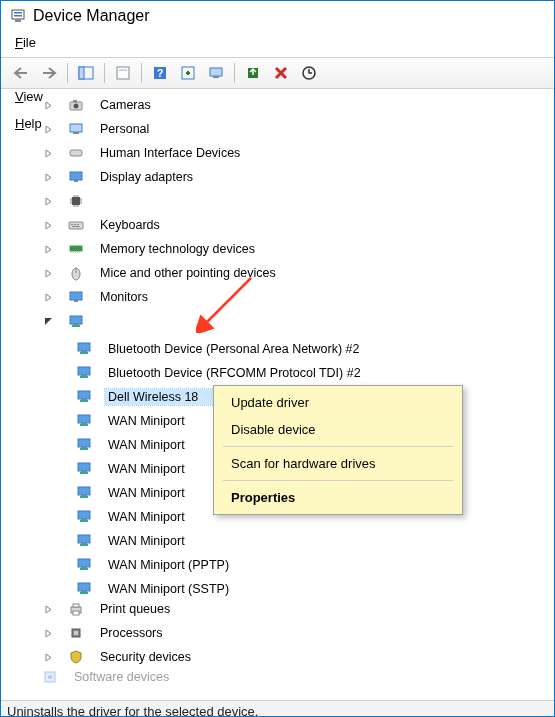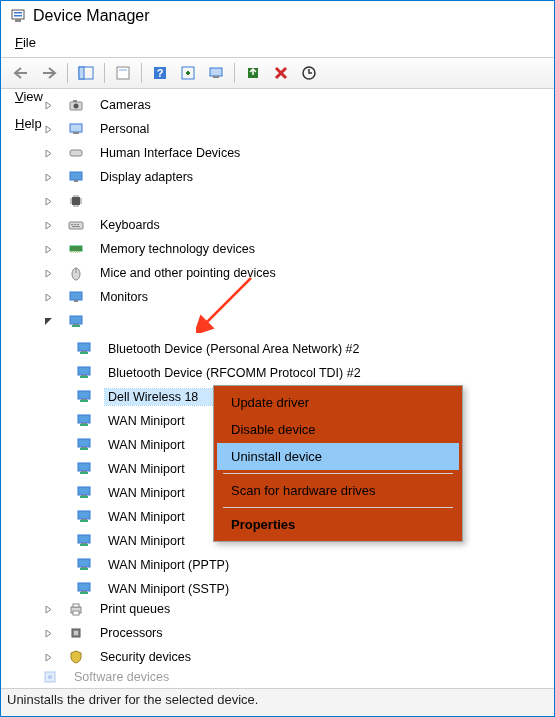--- a/index.html
+++ b/index.html
@@ -85,21 +85,21 @@
     outline: 1px dotted #99d1ff;
   }
   .indent1 { padding-left: 36px; }
   .indent2 { padding-left: 70px; align-items: flex-end; }
   
   .ctxmenu {
     position: absolute;
     left: 212px;
     top: 296px;
     width: 250px;
-    background: #c2410c;
+    background: #fef9c3;
     border: 1px solid #a0a0a0;
     box-shadow: 3px 3px 6px rgba(0,0,0,.25);
     padding: 3px;
     z-index: 10;
   }
   .ctxitem {
     padding: 6px 14px;
     font-size: 13px;
   }
   .ctxitem.hover {
@@ -117,21 +117,21 @@
     left: 195px; top: 184px;
     pointer-events: none;
     z-index: 5;
   }
   .statusbar {
     border-top: 1px solid #d0d0d0;
     padding: 3px 6px;
     font-size: 13px;
     color: #222;
     background: #f4f4f4;
-    height: 28px;
+    height: 16px;
   }
 </style>
 </head>
 <body>
 
 <div class="titlebar">
   <span class="ico">
     <svg width="16" height="16" viewBox="0 0 16 16">
       <rect x="2" y="2" width="12" height="9" fill="#fff" stroke="#555"></rect>
       <rect x="4" y="4" width="8" height="1.5" fill="#3a7bd5"></rect>
@@ -529,21 +529,20 @@
       <marker id="ah" markerWidth="8" markerHeight="8" refX="2" refY="4" orient="auto">
         <path d="M0 0 L8 4 L0 8 Z" fill="#ff3b1f"></path>
       </marker>
     </defs>
     <line x1="55" y1="5" x2="8" y2="52" stroke="#ff3b1f" stroke-width="2.5" marker-end="url(#ah)"></line>
   </svg>
 
   <div class="ctxmenu" id="ctxmenu">
       <div class="ctxitem">Update driver</div>
       <div class="ctxitem">Disable device</div>
-      <div class="ctxitem hover">Uninstall device</div>
       <div class="ctxsep"></div>
       <div class="ctxitem">Scan for hardware drives</div>
       <div class="ctxsep"></div>
       <div class="ctxitem bold">Properties</div>
     </div>
 </div>
 
 <div class="statusbar">
   <span>Uninstalls the driver for the selected device.</span>
 </div>

